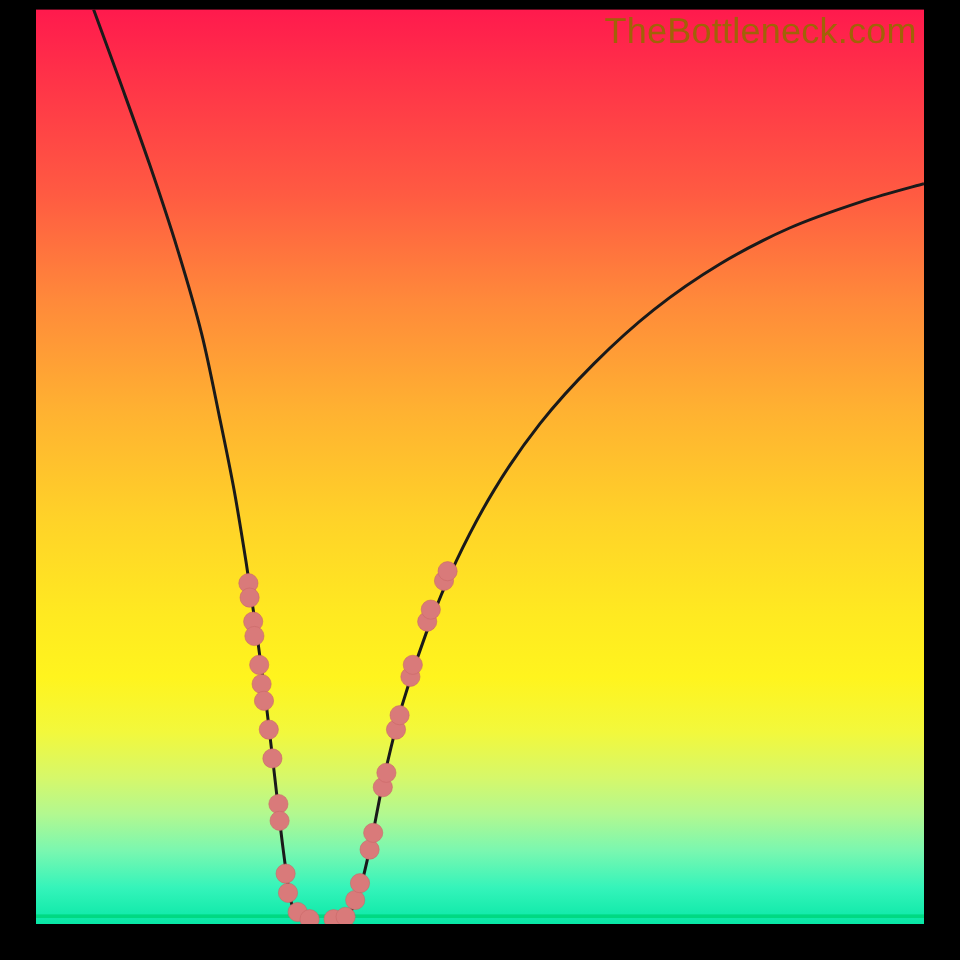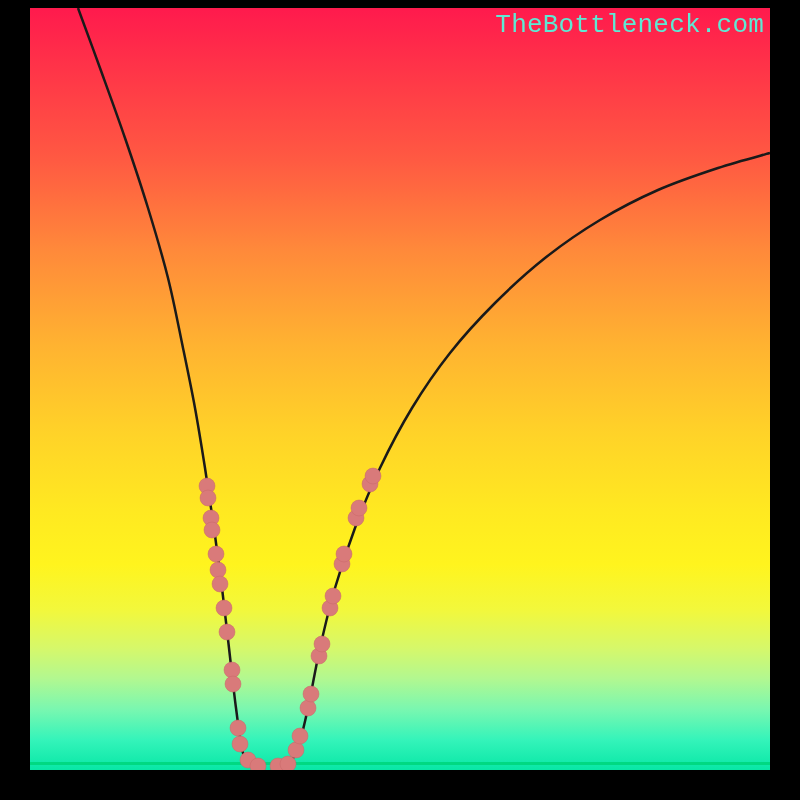--- a/index.html
+++ b/index.html
@@ -29,24 +29,24 @@
       #d6f86a 84%,
       #b2f890 88%,
       #7af7b0 92%,
       #35f4ba 96%,
       #08e7a6 100%);
   }
   .watermark {
     position: absolute;
     top: 10px;
     right: 36px;
-    font-family: Liberation Mono, monospace;
-    font-size: 26px;
+    font-family: Liberation Sans, sans-serif;
+    font-size: 30px;
     font-weight: 500;
-    color: #5eead4;
+    color: #a16207;
     letter-spacing: 0.2px;
   }
   svg.curve {
     position: absolute;
     left: 30px;
     top: 8px;
     width: 740px;
     height: 762px;
   }
   .green-band {

